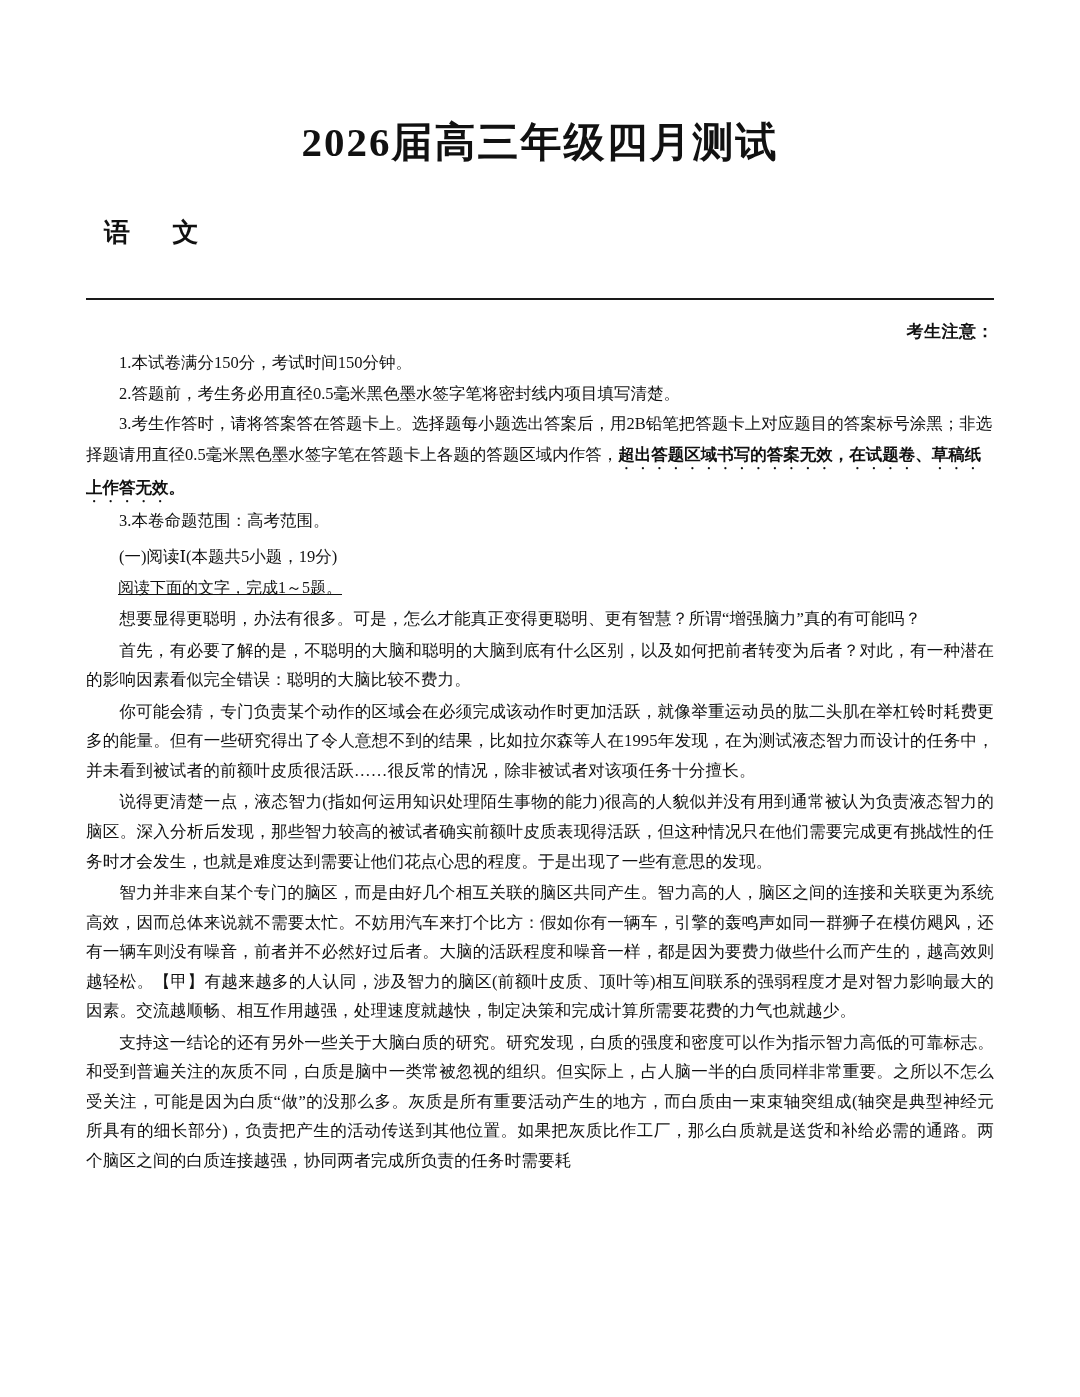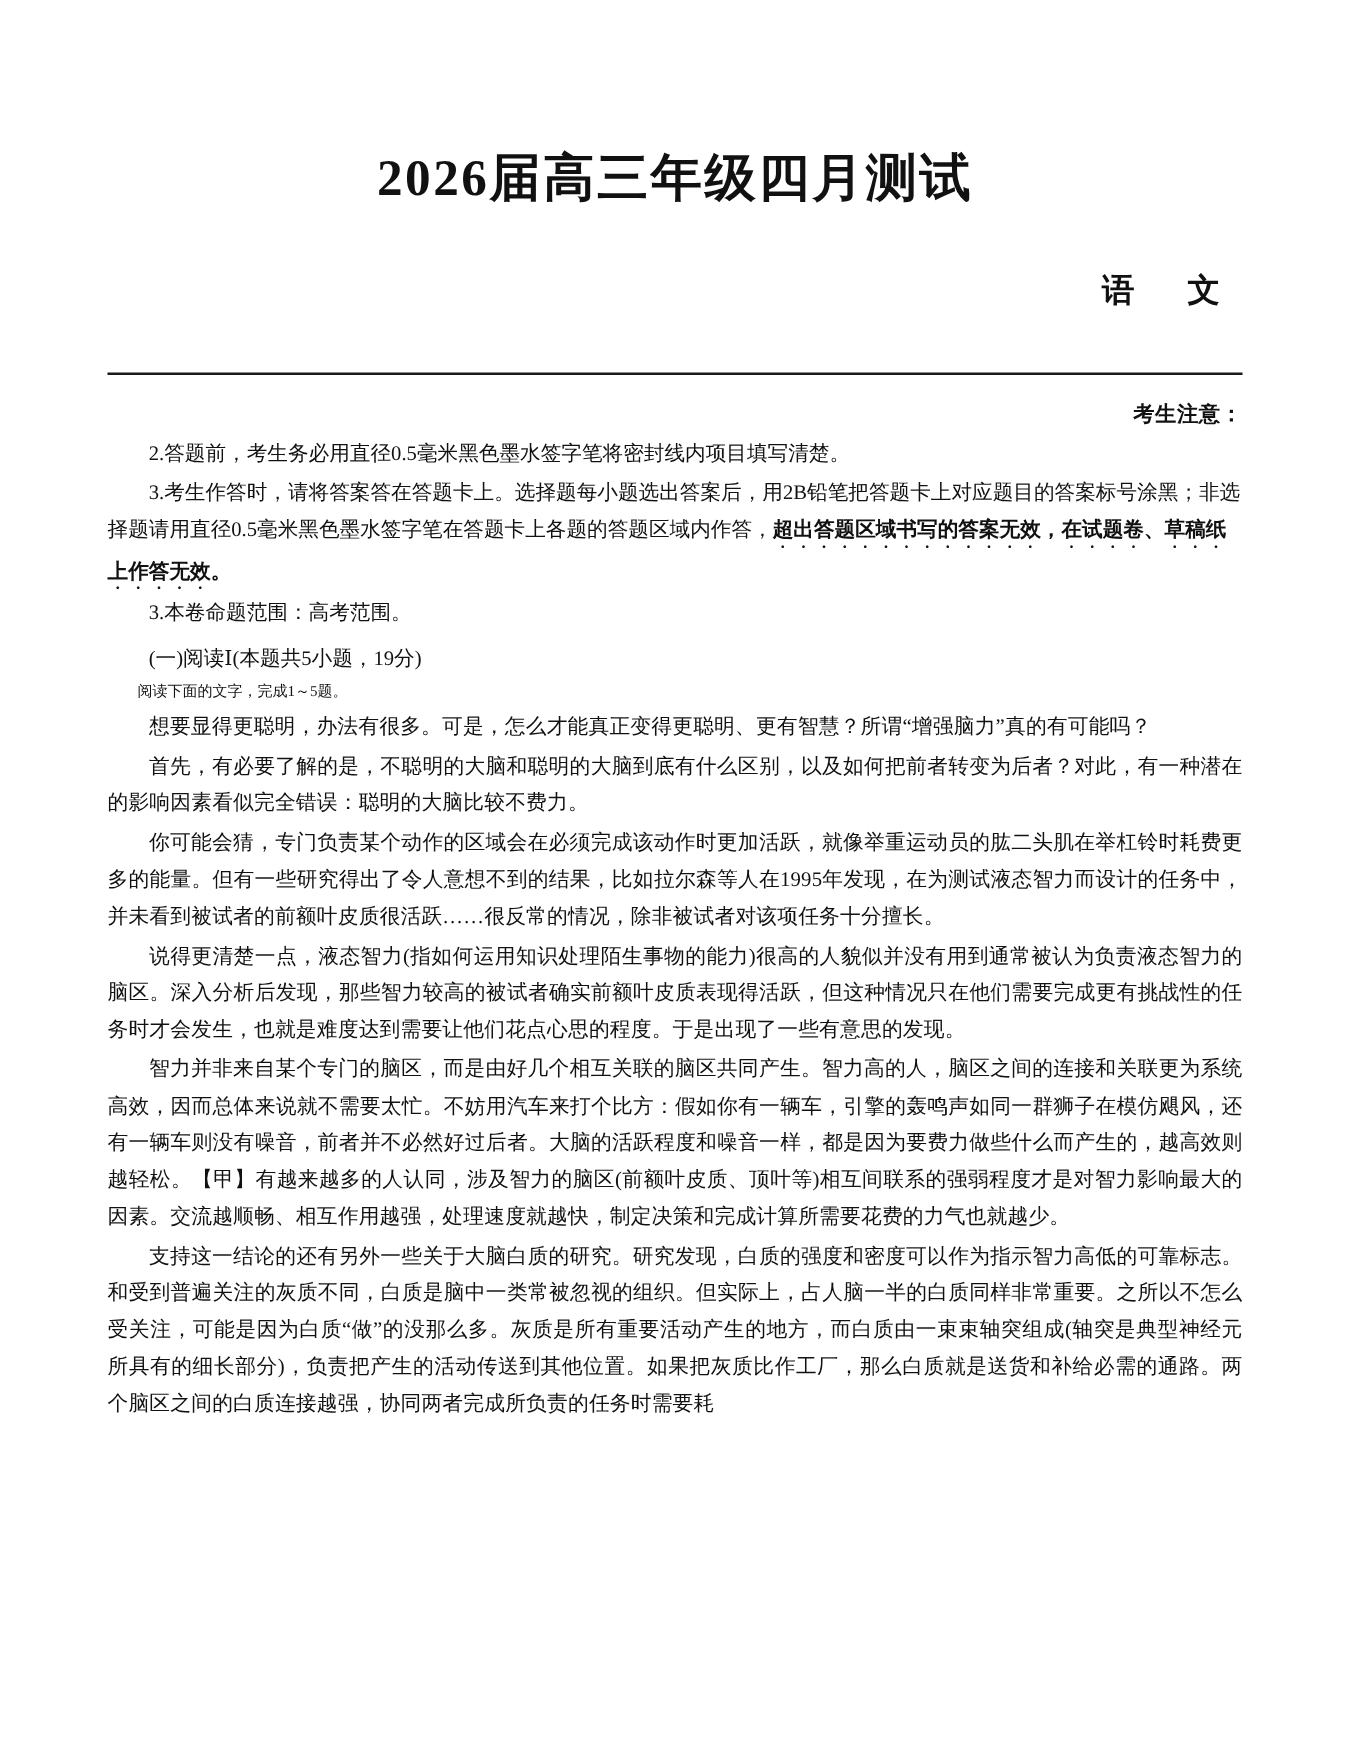--- a/index.html
+++ b/index.html
@@ -26,21 +26,21 @@
   
   .doc-title {
     text-align: center;
     font-size: 41px;
     font-weight: bold;
     letter-spacing: 2px;
     margin-top: 118px;
     line-height: 1.2;
   }
   .subject-title {
-    text-align: right;
+    text-align: left;
     font-size: 26px;
     font-weight: bold;
     letter-spacing: 18px;
     margin-top: 48px;
     text-indent: 18px;
   }
   .rule-line {
     margin-top: 48px;
     border-top: 2px solid #1a1a1a;
     width: 100%;
@@ -83,22 +83,23 @@
     letter-spacing: 0.5px;
   }
   .sub-head {
     margin-top: 6px;
     text-indent: 2em;
     font-size: 16.5px;
     line-height: 1.85;
   }
   .instruction {
     text-indent: 2em;
-    font-size: 12px;
+    font-size: 16px;
     line-height: 1.85;
+    text-decoration: underline;
   }
   .para {
     text-indent: 2em;
     font-size: 16.6px;
     line-height: 1.78;
     text-align: justify;
     margin-top: 2px;
     letter-spacing: 0.15px;
   }
 </style>
@@ -106,20 +107,21 @@
 <body>
 
 <div class="page">
 
   <div class="doc-title">2026届高三年级四月测试</div>
   <div class="subject-title">语    文</div>
   <div class="rule-line"></div>
 
   <div class="notice">
     <div class="notice-head">考生注意：</div>
+    <div class="notice-item">1.本试卷满分150分，考试时间150分钟。</div>
     <div class="notice-item">2.答题前，考生务必用直径0.5毫米黑色墨水签字笔将密封线内项目填写清楚。</div>
     <div class="notice-item wrap"><span>3.考生作答时，请将答案答在答题卡上。选择题每小题选出答案后，用2B铅笔把答题卡上对应题目的答案标号涂黑；非选择题请用直径0.5毫米黑色墨水签字笔在答题卡上各题的答题区域内作答，</span><span class="dotted">超出答题区域书写的答案无效，在试题卷、草稿纸上作答无效。</span></div>
     <div class="notice-item">3.本卷命题范围：高考范围。</div>
   </div>
 
   <div class="sub-head">(一)阅读Ⅰ(本题共5小题，19分)</div>
   <div class="instruction">阅读下面的文字，完成1～5题。</div>
 
   <div class="para">想要显得更聪明，办法有很多。可是，怎么才能真正变得更聪明、更有智慧？所谓“增强脑力”真的有可能吗？</div>
   <div class="para">首先，有必要了解的是，不聪明的大脑和聪明的大脑到底有什么区别，以及如何把前者转变为后者？对此，有一种潜在的影响因素看似完全错误：聪明的大脑比较不费力。</div>

